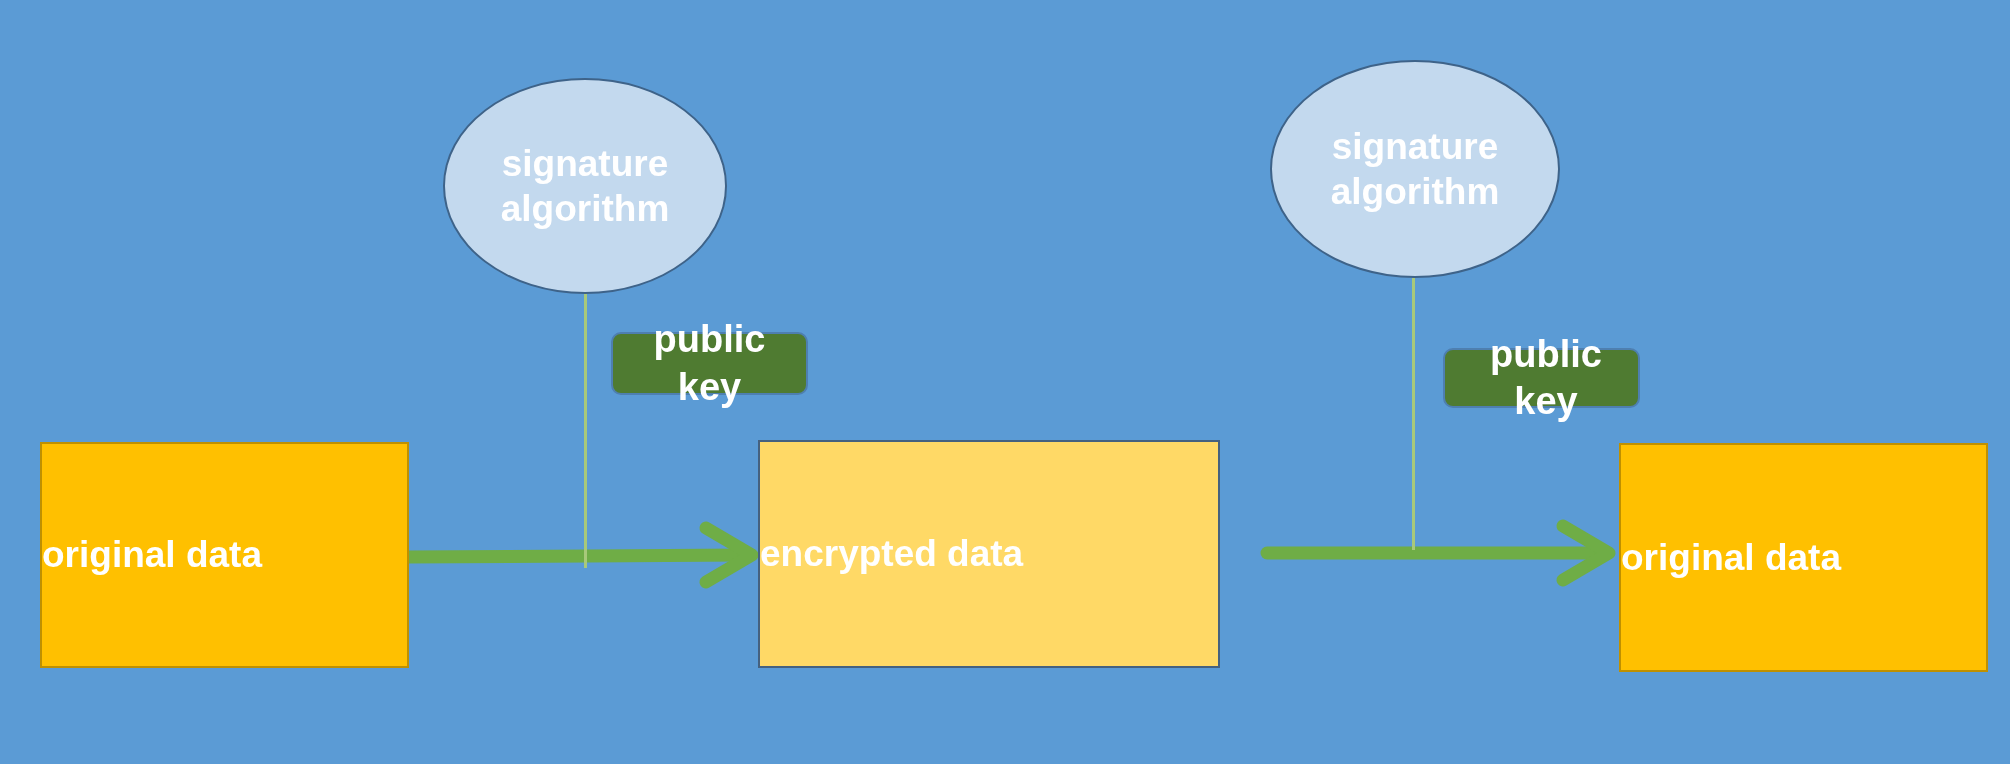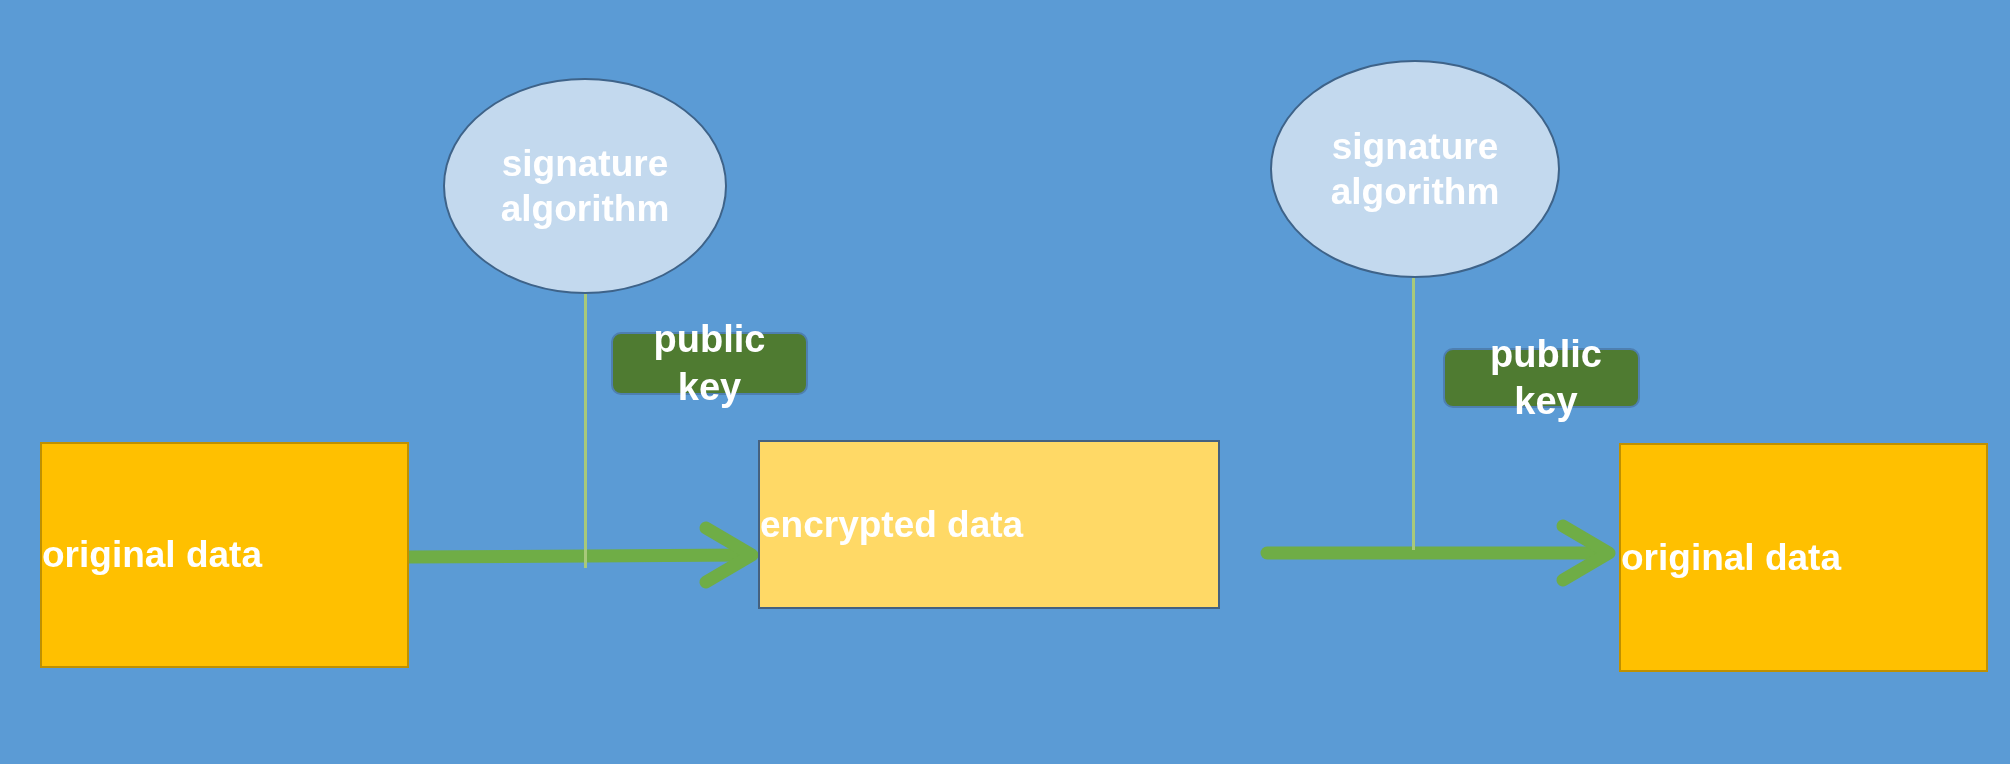--- a/index.html
+++ b/index.html
@@ -84,21 +84,21 @@
   .data-box .shape-label { font-size: 37px; }
   .box-orange {
     background: var(--orange-fill, #FFC000);
     border: 2px solid var(--orange-border, #BF9000);
   }
   .box-yellow {
     background: var(--middle-fill, #FFD966);
     border: 2px solid var(--middle-border, #45617F);
   }
   .box-left   { left: 40px;   top: 442px; width: 369px; height: 226px; }
-  .box-middle { left: 758px;  top: 440px; width: 462px; height: 169px; }
+  .box-middle { left: 758px;  top: 440px; width: 462px; height: 228px; }
   .box-right  { left: 1619px; top: 443px; width: 369px; height: 229px; }
 
   
   .arrow-svg {
     position: absolute;
     z-index: 1;
     overflow: visible;
   }
   .arrow-svg .stroke {
     stroke: var(--arrow, #6FAD46);

